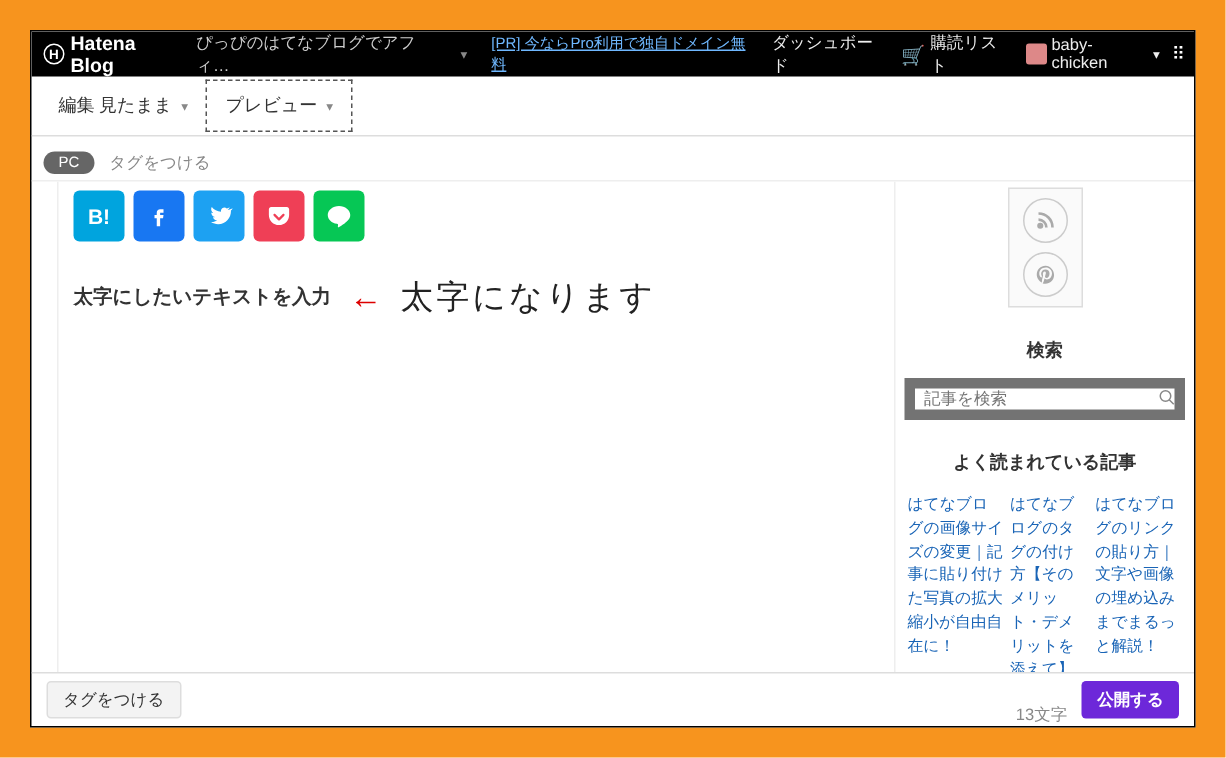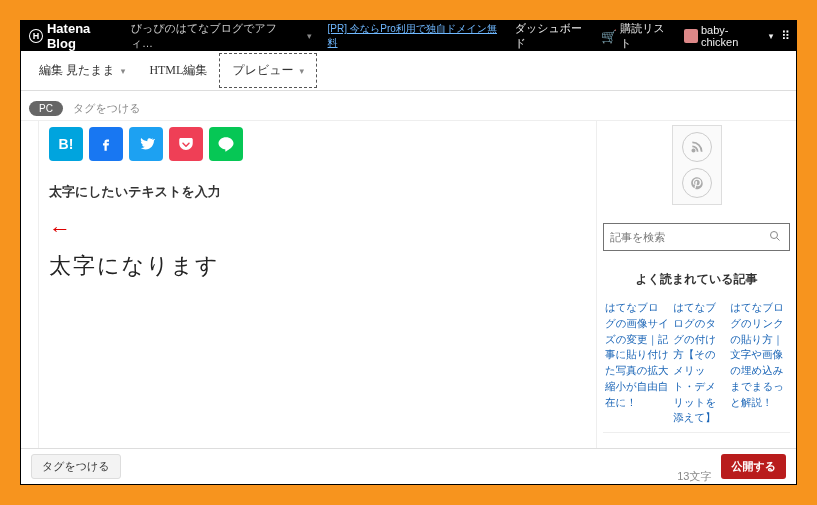--- a/index.html
+++ b/index.html
@@ -33,43 +33,43 @@
     .body { flex: 1; display: flex; overflow: hidden; }
     .rail { width: 18px; border-right: 1px solid #eee; }
     .main { flex: 1; padding: 6px 10px; overflow: hidden; }
     .share-row { display: flex; gap: 6px; }
     .share-btn { width: 34px; height: 34px; border-radius: 4px; display: flex; align-items: center; justify-content: center; color: #fff; font-weight: bold; font-size: 14px; }
     .c-hatena { background: #00a4de; }
     .c-fb { background: #1877f2; }
     .c-tw { background: #1da1f2; }
     .c-pocket { background: #ef3f56; }
     .c-line { background: #06c755; }
-    .content-row { margin-top: 22px; display: flex; gap: 12px; flex-direction: column; }
+    .content-row { margin-top: 22px; display: flex; align-items: center; gap: 12px; }
     .content-row .bold-sample { font-weight: bold; font-size: 13px; }
     .content-row .arrow { color: #d00; font-size: 22px; }
     .content-row .caption { font-size: 22px; color: #222; letter-spacing: 2px; }
 
     
     .sidebar { width: 200px; border-left: 1px solid #eee; padding: 4px 6px 0 6px; display: flex; flex-direction: column; gap: 14px; overflow: hidden; font-size: 11px; }
     .side-block { border: 1px solid #ddd; background: #fafafa; }
     .round-icons { display: flex; flex-direction: column; align-items: center; gap: 6px; padding: 6px; }
     .round-icon { width: 30px; height: 30px; border: 1px solid #ccc; border-radius: 50%; display: flex; align-items: center; justify-content: center; color: #aaa; font-size: 14px; }
     .side-title { text-align: center; font-weight: bold; padding: 6px 0; font-size: 12px; }
-    .search-box { margin-top: 4px; border: 1px solid #737373; display: flex; align-items: center; height: 28px; justify-content: space-between; }
+    .search-box { margin-top: 4px; border: 7px solid #737373; display: flex; align-items: center; height: 28px; justify-content: space-between; }
     .search-box input { flex: 1; border: none; padding: 0 6px; font-size: 11px; outline: none; background: transparent; }
     .search-box .mag { padding: 0 8px; color: #888; }
     .pop-list { display: flex; flex-direction: row; }
     .pop-list a { color: #1964b6; text-decoration: none; padding: 6px 2px; border-bottom: 1px solid #eee; line-height: 1.5; font-size: 10.5px; }
 
     
     .footer { height: 36px; border-top: 1px solid #ddd; display: flex; align-items: center; padding: 0 10px; gap: 10px; font-size: 11px; }
     .footer .tag-btn { background: #f3f3f3; border: 1px solid #ddd; border-radius: 3px; padding: 4px 10px; cursor: pointer; }
     .footer .spacer { flex: 1; }
     .footer .count { color: #888; margin-top: 20px; }
-    .footer .publish { background: #b91c1c; color: #fff; border-radius: 3px; padding: 5px 10px; cursor: pointer; font-weight: bold; }
+    .footer .publish { background: #6d28d9; color: #fff; border-radius: 3px; padding: 5px 10px; cursor: pointer; font-weight: bold; }
   </style>
 </head>
 <body>
 
 <div class="frame">
 
   <div class="topbar">
     <div class="brand">
       <span class="brand-icon">H</span>
       <span>Hatena Blog</span>
@@ -88,23 +88,20 @@
       <span>baby-chicken</span>
       <span style="font-size:9px;">▾</span>
     </span>
     <span class="apps">⠿</span>
   </div>
 
   <div class="edit-tabs">
     <div class="tab">
       <span>編集 見たまま</span>
       <span class="chev">▾</span>
-    </div>
-    <div class="tab">
-      <span>HTML編集</span>
     </div>
     <div class="tab active">
       <span>プレビュー</span>
       <span class="chev">▾</span>
     </div>
   </div>
 
   <div class="device-tabs">
     <span class="pill">PC</span>
     <span class="device">タグをつける</span>
@@ -154,20 +151,21 @@
             </svg>
         </div>
         <div class="round-icon">
           <svg width="14" height="14" viewBox="0 0 24 24" fill="#aaa">
               <path d="M12 2C6.5 2 2 6.5 2 12c0 4.1 2.5 7.6 6 9.2-.1-.8-.2-2 0-2.8l1.3-5.5s-.3-.7-.3-1.6c0-1.5.9-2.7 2-2.7.9 0 1.4.7 1.4 1.6 0 1-.6 2.4-.9 3.8-.3 1.1.6 2 1.6 2 2 0 3.5-2.1 3.5-5.1 0-2.7-1.9-4.5-4.6-4.5-3.1 0-5 2.4-5 4.8 0 .9.4 1.9.8 2.5.1.1.1.2.1.3l-.3 1.2c0 .2-.2.3-.4.2-1.4-.7-2.3-2.7-2.3-4.4 0-3.6 2.6-6.9 7.5-6.9 3.9 0 7 2.8 7 6.5 0 3.9-2.5 7.1-5.9 7.1-1.2 0-2.3-.6-2.6-1.3l-.7 2.8c-.3 1-1 2.3-1.4 3.1.9.3 2 .4 3 .4 5.5 0 10-4.5 10-10S17.5 2 12 2z"></path>
             </svg>
         </div>
       </div>
 
       <div>
+        <div class="side-title">検索</div>
         <div class="search-box">
           <input placeholder="記事を検索" style="">
           <span class="mag">
             <svg width="12" height="12" viewBox="0 0 24 24" fill="none" stroke="#888" stroke-width="2">
                 <circle cx="10" cy="10" r="7"></circle>
                 <line x1="21" y1="21" x2="15" y2="15"></line>
               </svg>
           </span>
         </div>
       </div>

